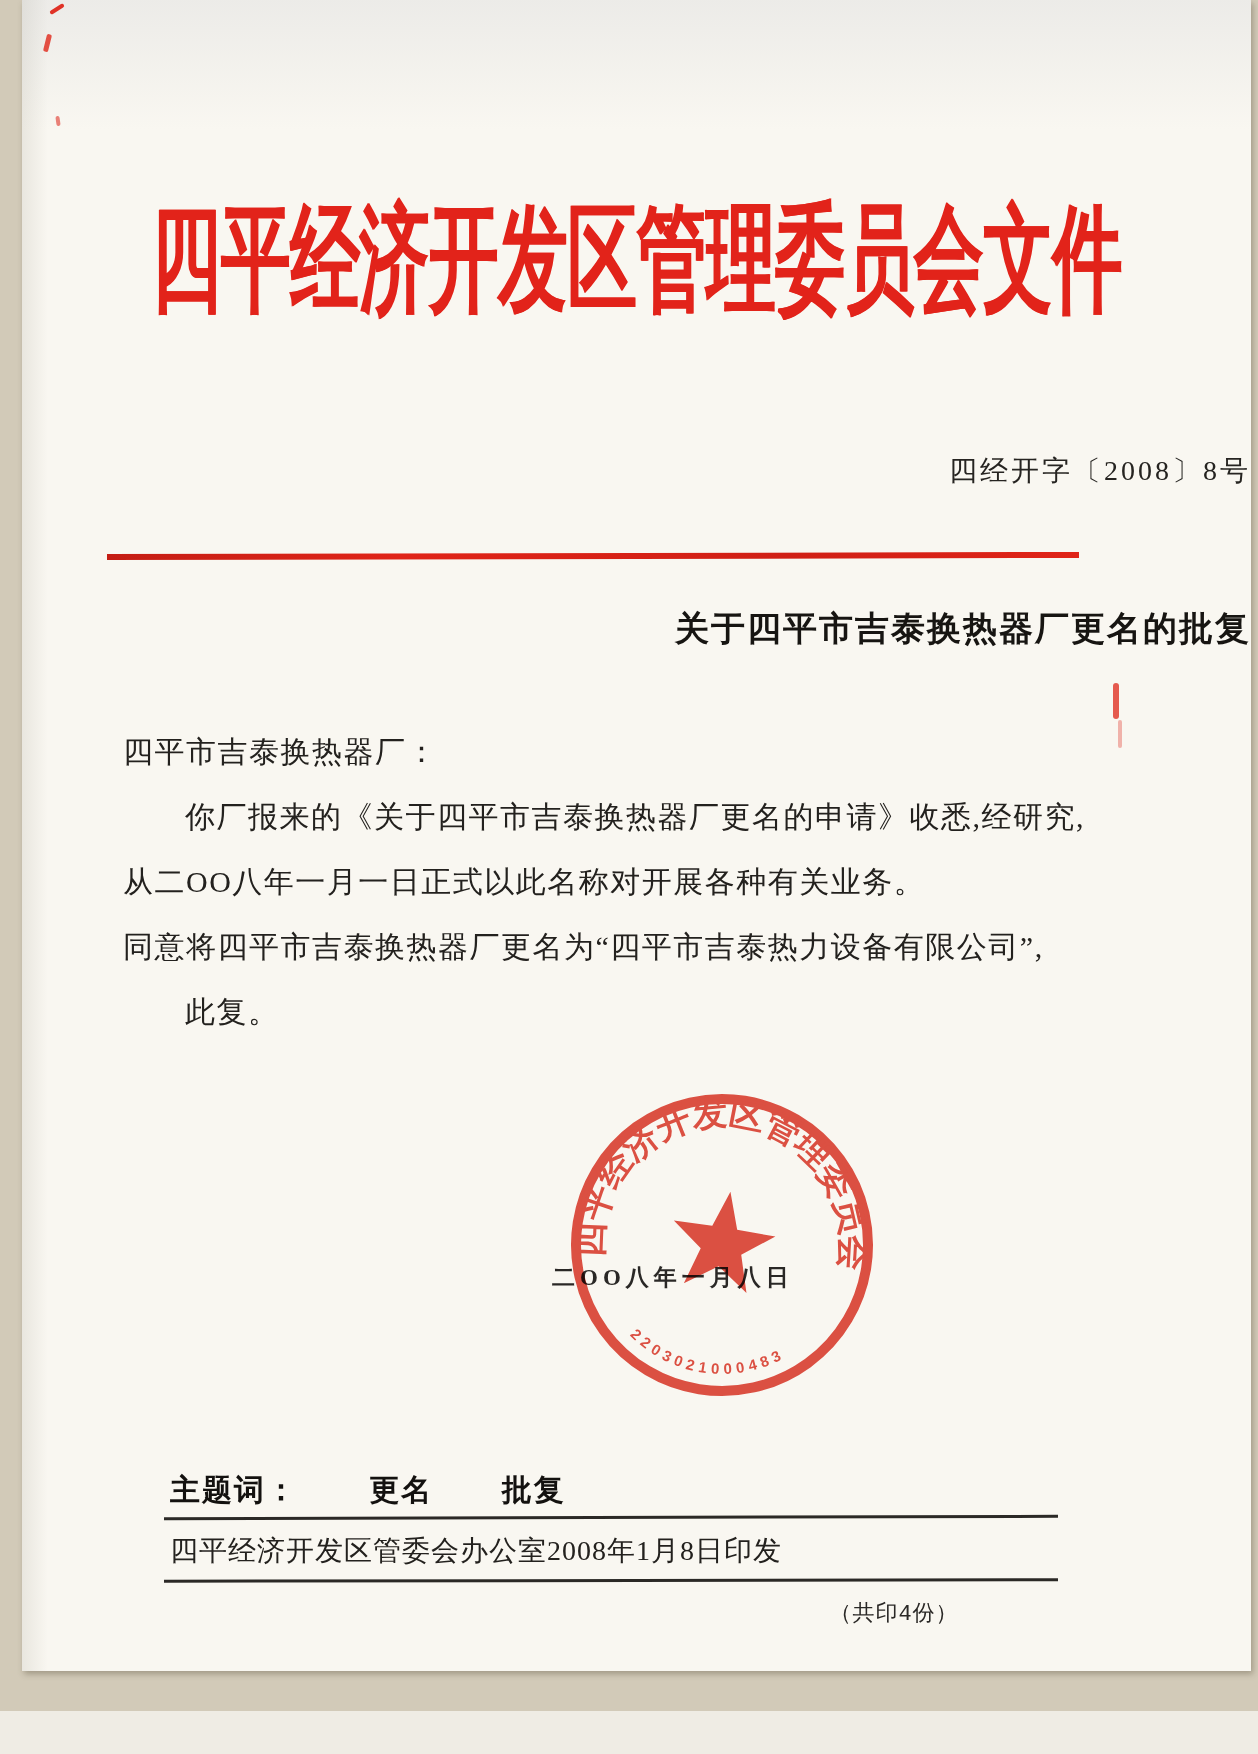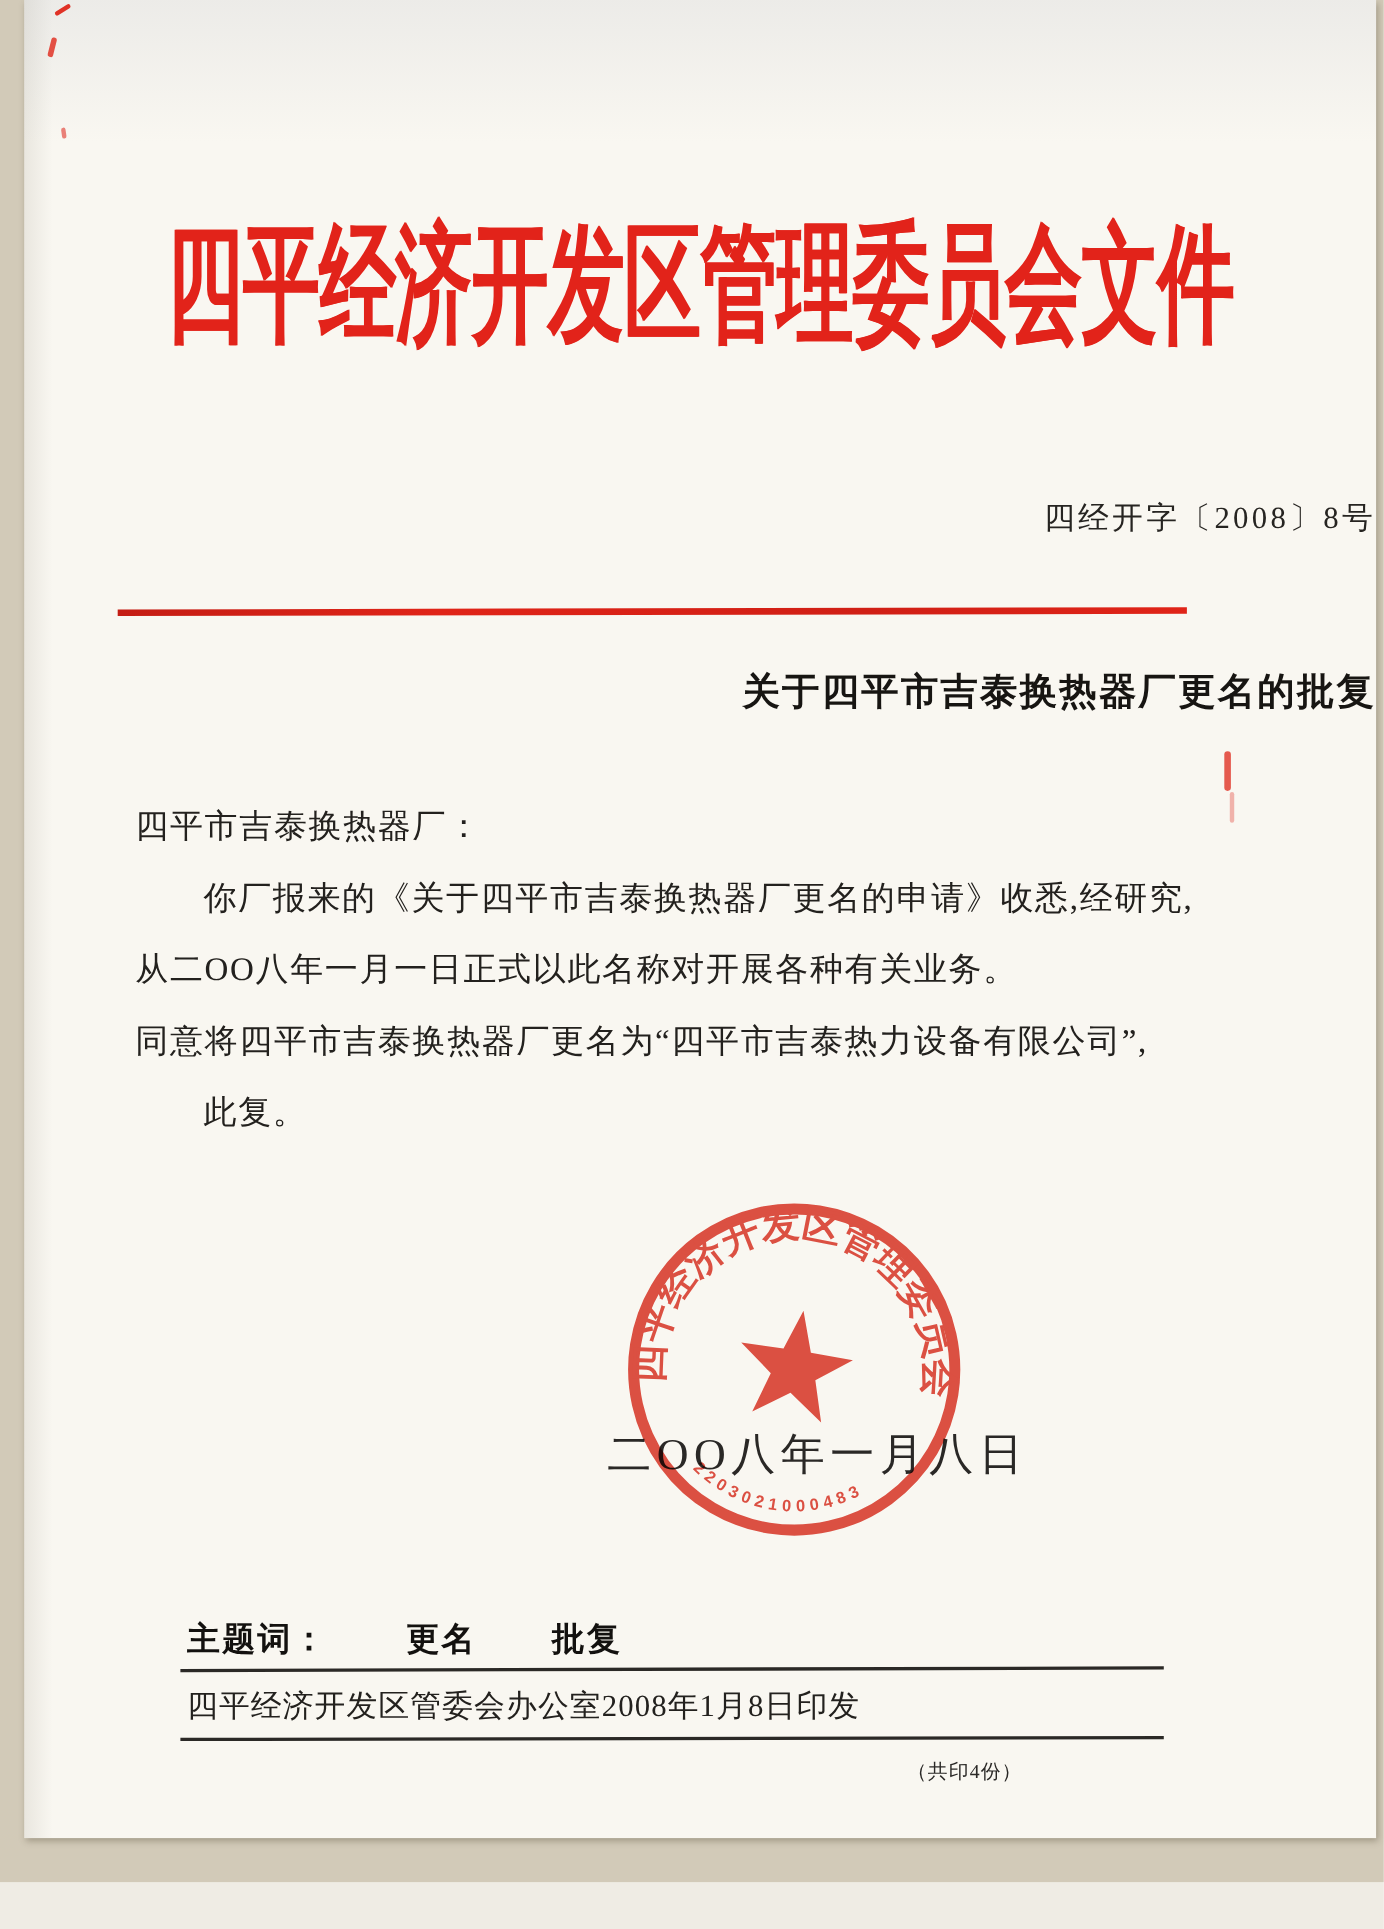--- a/index.html
+++ b/index.html
@@ -64,24 +64,25 @@
   .body-block{position:absolute;left:101px;right:110px;top:716px;margin-top:13px;}
   .body-line{
     font-size:30px;
     letter-spacing:1.5px;
     height:65px;line-height:46px;
     color:#23211e;
     white-space:nowrap;
   }
   .indent{ text-indent:62px; }
   .date-line{
-    position:absolute;left:530px;top:1294px;width:330px;
-    font-size:40px;letter-spacing:5px;
+    position:absolute;left:530px;top:1262px;width:330px;
+    font-size:23px;letter-spacing:5px;
     color:#2a2826;z-index:2;
     white-space:nowrap;
+    font-weight:bold;
   }
   .seal{
     position:absolute;left:544px;top:1089px;width:312px;height:312px;
     z-index:3;
     mix-blend-mode:multiply;
     opacity:0.88;
     transform:rotate(9deg);
   }
   .subject-row{
     position:absolute;left:148px;top:1470px;
@@ -95,22 +96,22 @@
     position:absolute;left:142px;width:894px;height:3px;background:#2b2926;
   }
   .rule1{top:1516px;transform:rotate(-0.15deg);}
   .rule2{top:1579px;transform:rotate(-0.1deg);}
   .footer-row{
     position:absolute;left:148px;top:1532px;width:788px;
     display:flex;align-items:baseline;
     font-size:28px;color:#23211e;letter-spacing:1px;
   }
   .copies{
-    position:absolute;left:735px;top:1598px;width:240px;
-    text-align:center;font-size:18px;letter-spacing:1px;color:#2a2826;
+    position:absolute;left:752px;top:1598px;width:240px;
+    text-align:center;font-size:22px;letter-spacing:1px;color:#2a2826;font-family:Liberation Mono, monospace;
   }
   
   .mark{position:absolute;background:#e03226;border-radius:2px;}
   .mark-a{left:27px;top:7px;width:16px;height:4px;transform:rotate(-32deg);}
   .mark-b{left:23px;top:34px;width:5px;height:18px;transform:rotate(14deg);opacity:.85;}
   .mark-c{left:34px;top:116px;width:4px;height:10px;transform:rotate(-8deg);opacity:.6;}
   .mark-d{left:1091px;top:683px;width:6px;height:36px;opacity:.8;border-radius:3px;}
   .mark-e{left:1096px;top:720px;width:4px;height:28px;opacity:.35;border-radius:3px;}
 </style>
 </head>

